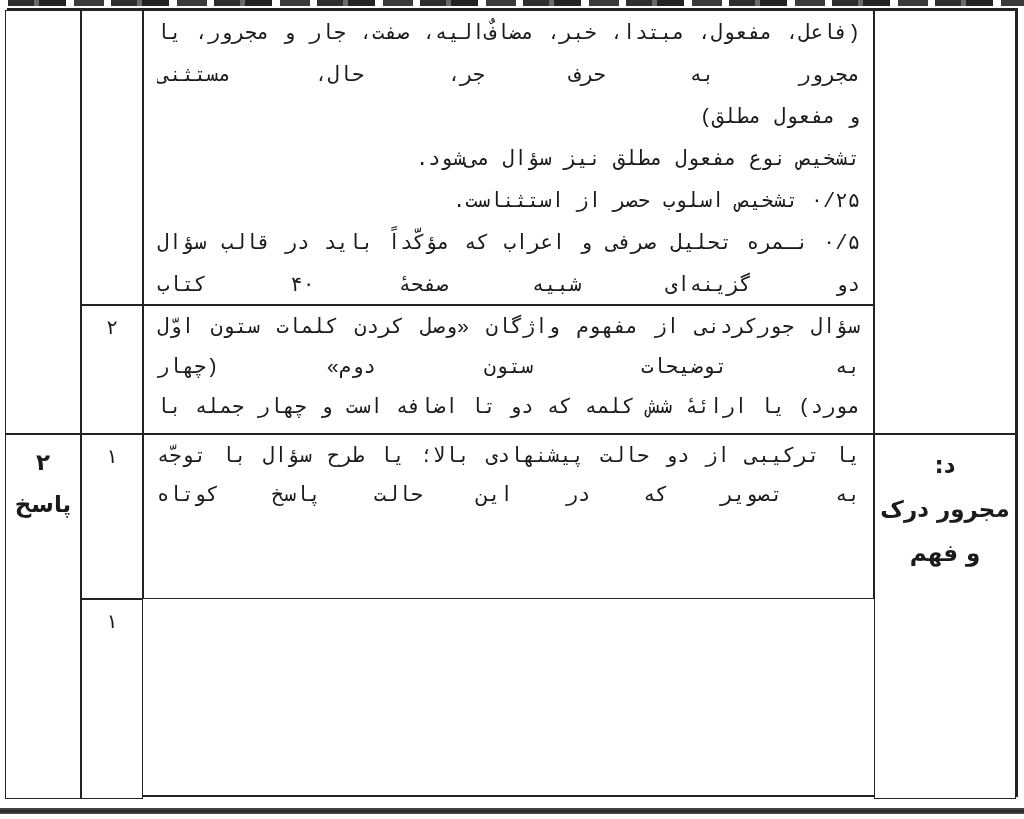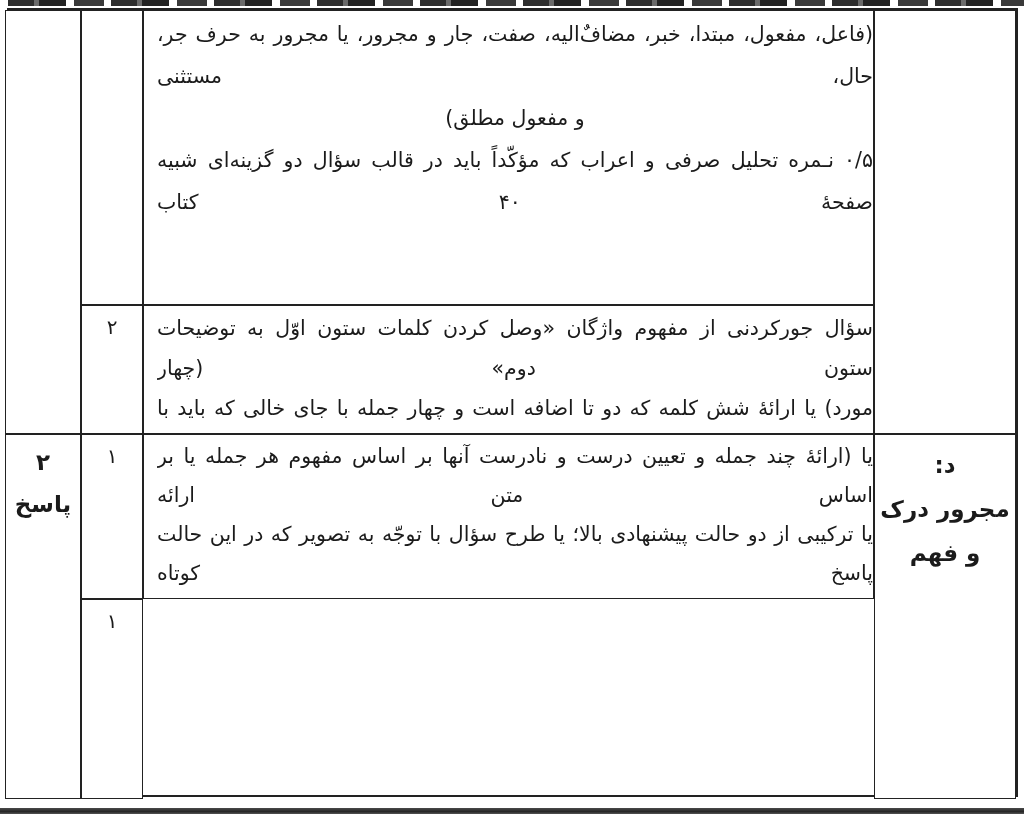--- a/index.html
+++ b/index.html
@@ -31,22 +31,22 @@
     border: 2px solid #222;
     background: #fff;
   }
   .cell { border: 1px solid #222; overflow: hidden; background: #fff; }
   
   .sec-empty   { grid-column: 1; grid-row: 1 / span 2; }
   .sec-label   { grid-column: 1; grid-row: 3 / span 2;
                  font-weight: bold; font-size: 23px; line-height: 44px;
                  text-align: center; padding-top: 8px; }
   
-  .main { grid-column: 2; padding: 2px 0 0 13px; }
-  .main .line { font-size: 20.5px; text-align: center; overflow: hidden; }
+  .main { grid-column: 2; padding: 2px 13px 0 13px; font-family: Liberation Mono, monospace; }
+  .main .line { font-size: 20.5px; text-align: right; overflow: hidden; }
   .r1 .line { line-height: 42px; }
   .r2 .line { line-height: 42px; }
   .r3 .line { line-height: 40px; }
   .r4 .line { line-height: 39px; }
   .line.j { text-align: justify; text-align-last: justify; }
   
   .mark { grid-column: 3; font-size: 20px; text-align: center; padding-top: 9px; }
   
   .score-empty { grid-column: 4; grid-row: 1 / span 2; }
   .score-cell  { grid-column: 4; grid-row: 3 / span 2;
@@ -63,31 +63,32 @@
   <div class="cell sec-empty"></div>
   <div class="cell sec-label">
     <div>د:</div>
     <div>مجرور درک</div>
     <div>و فهم</div>
   </div>
 
   <div class="cell main r1">
     <div class="line j">(فاعل، مفعول، مبتدا، خبر، مضافٌ‌الیه، صفت، جار و مجرور، یا مجرور به حرف جر، حال، مستثنی</div>
     <div class="line">و مفعول مطلق)</div>
+    <div class="line">تشخیص نوع مفعول مطلق نیز سؤال می‌شود.</div>
+    <div class="line">۰/۲۵ تشخیص اسلوب حصر از استثناست.</div>
     <div class="line j">۰/۵ نـمره تحلیل صرفی و اعراب که مؤکّداً باید در قالب سؤال دو گزینه‌ای شبیه صفحهٔ ۴۰ کتاب</div>
 
   </div>
   <div class="cell main r3">
     <div class="line j">سؤال جورکردنی از مفهوم واژگان «وصل کردن کلمات ستون اوّل به توضیحات ستون دوم» (چهار</div>
     <div class="line j">مورد) یا ارائهٔ شش کلمه که دو تا اضافه است و چهار جمله با جای خالی که باید با کلمهٔ مناسب</div>
     <div class="line">کامل شود.</div>
 
   </div>
   <div class="cell main r4">
-    <div class="line j">یا (ارائهٔ چند جمله و تعیین درست و نادرست آنها بر اساس مفهوم هر جمله یا بر اساس متن ارائه</div>
     <div class="line j">یا ترکیبی از دو حالت پیشنهادی بالا؛ یا طرح سؤال با توجّه به تصویر که در این حالت پاسخ کوتاه</div>
 
   </div>
 
   <div class="cell mark" style="grid-row:1"></div>
   <div class="cell mark" style="grid-row:2">۲</div>
   <div class="cell mark" style="grid-row:3">۱</div>
   <div class="cell mark" style="grid-row:4">۱</div>
 
   <div class="cell score-empty"></div>

